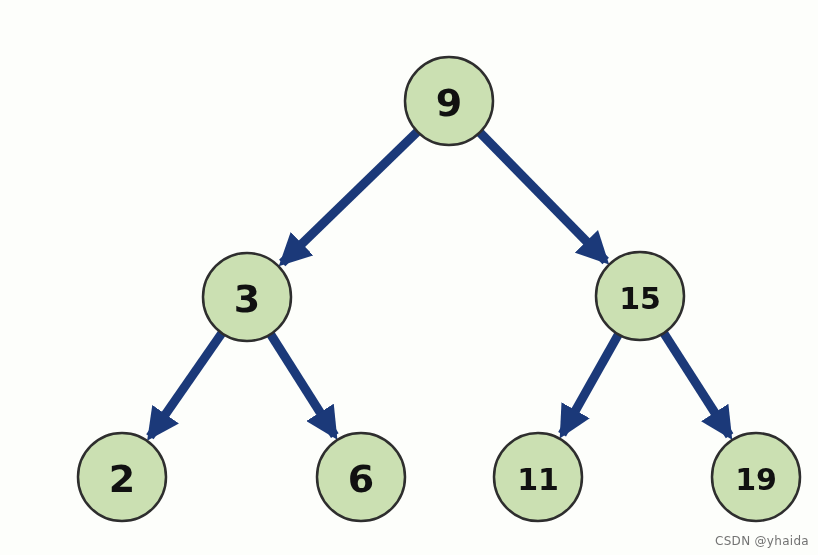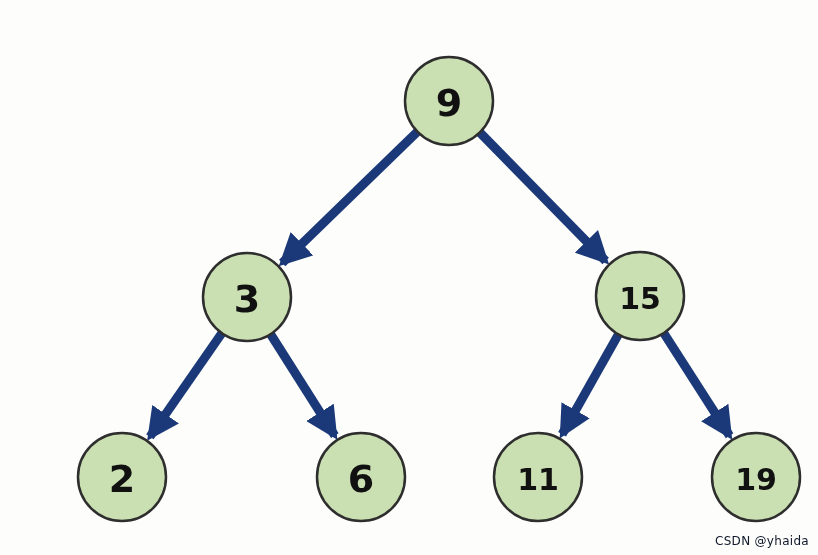--- a/index.html
+++ b/index.html
@@ -80,14 +80,14 @@
         <g>
           <circle class="tree-node-circle" cx="538" cy="477" r="44" fill="#cbe0b2" stroke="#2e2e2e" stroke-width="2.5"></circle>
           <text class="tree-node-label" x="538" y="477" text-anchor="middle" dominant-baseline="central" dy="2" fill="#111111" font-size="30">11</text>
         </g>
         <g>
           <circle class="tree-node-circle" cx="756" cy="477" r="44" fill="#cbe0b2" stroke="#2e2e2e" stroke-width="2.5"></circle>
           <text class="tree-node-label" x="756" y="477" text-anchor="middle" dominant-baseline="central" dy="2" fill="#111111" font-size="30">19</text>
         </g>
       </g>
   </svg>
-  <div class="watermark" style="color: #0f172a;">CSDN @yhaida</div>
+  <div class="watermark" style="color: #737373;">CSDN @yhaida</div>
 </div>
 
 </body></html>

